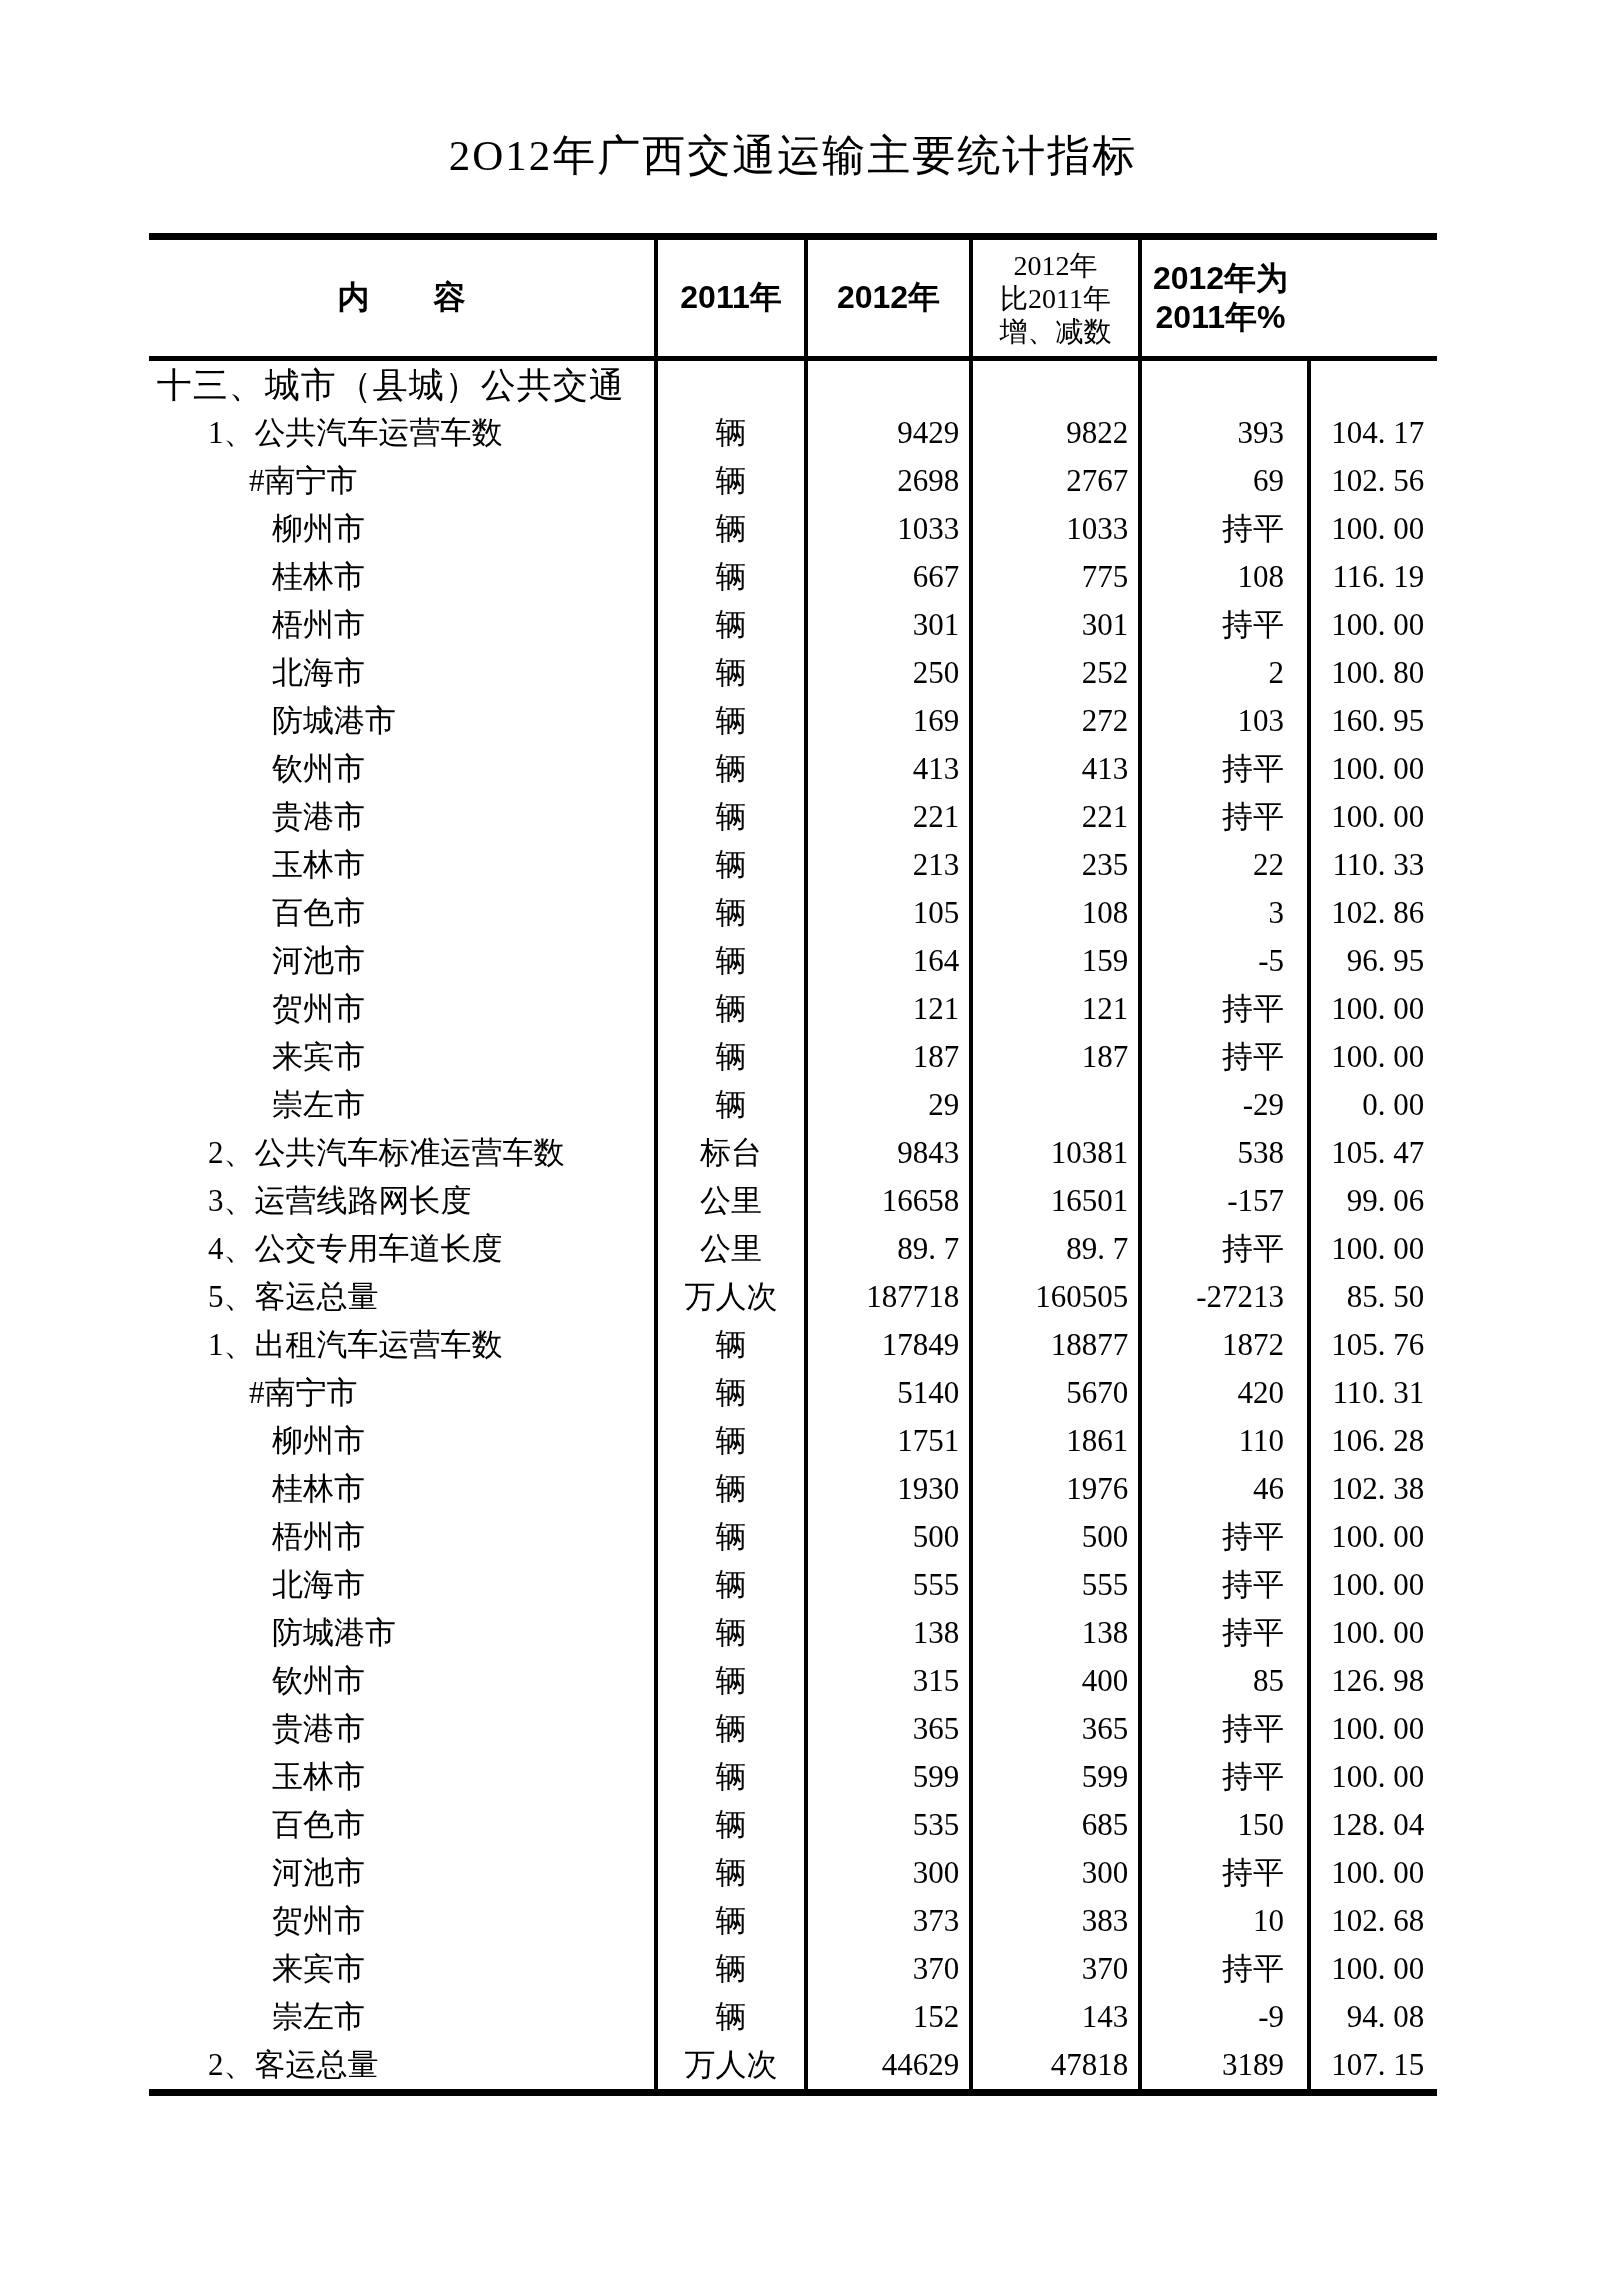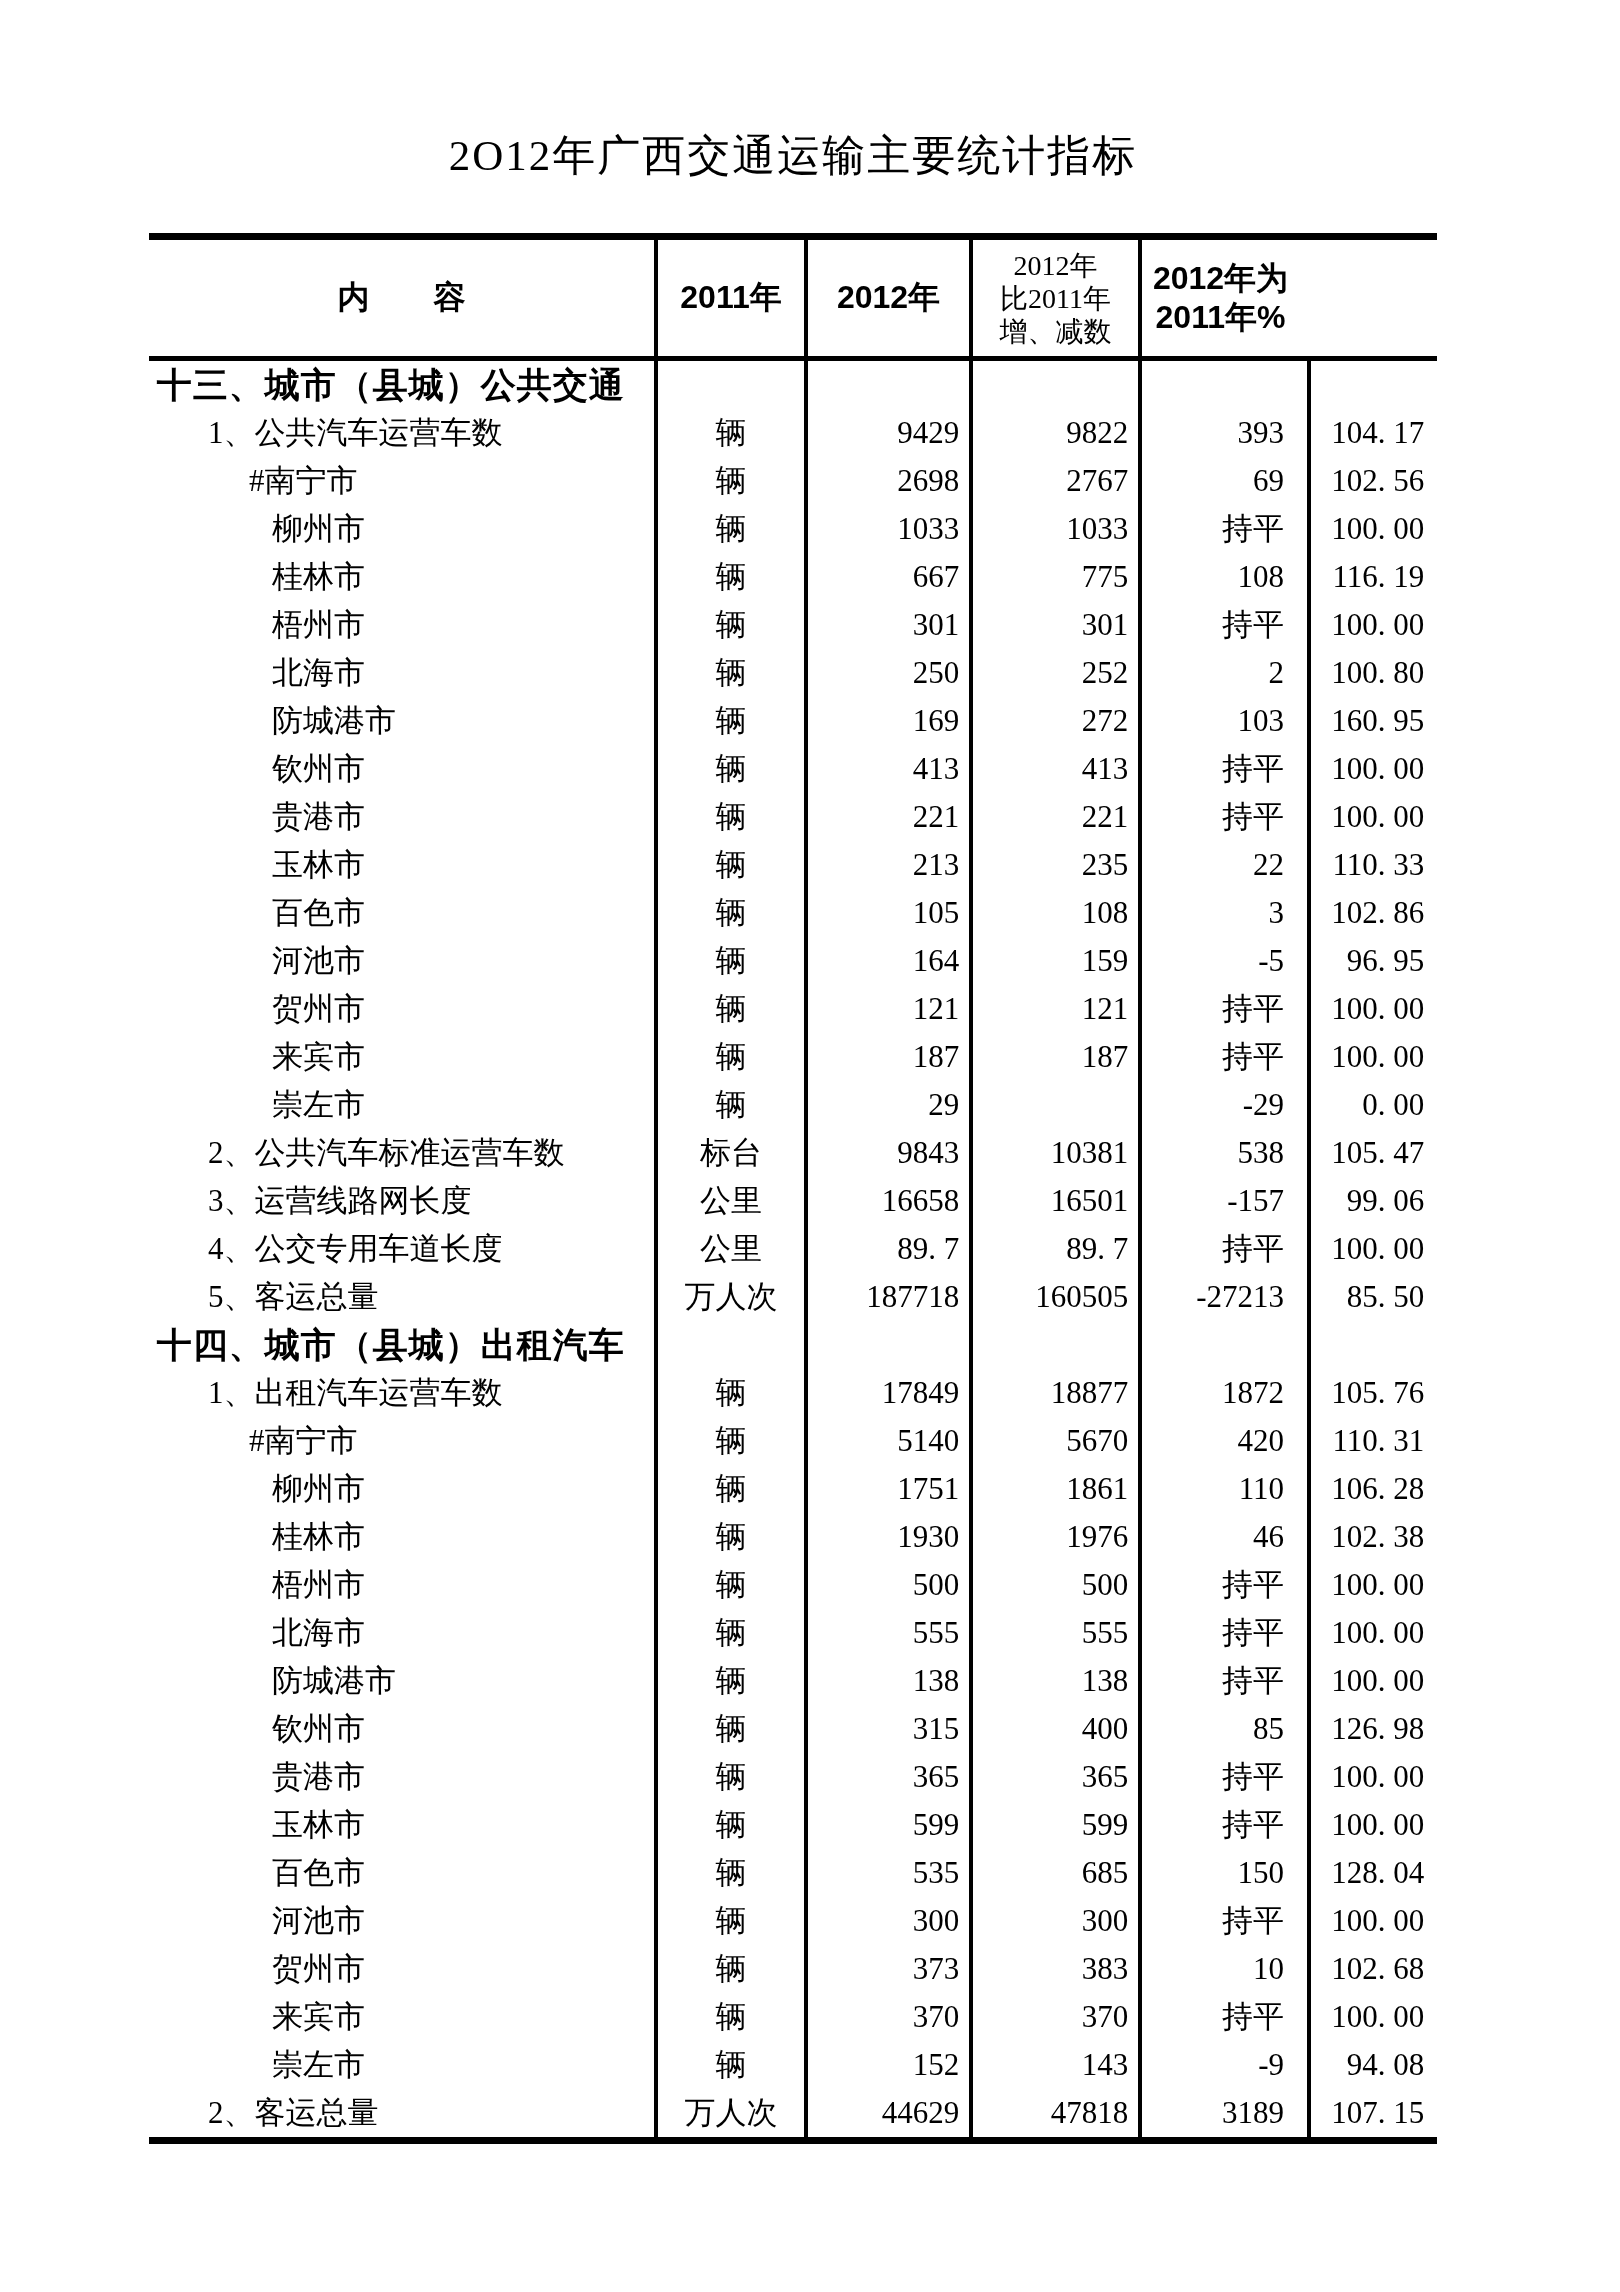--- a/index.html
+++ b/index.html
@@ -72,21 +72,21 @@
     font-size: 31px;
     white-space: nowrap;
     overflow: hidden;
   }
   .cell.c2 { justify-content: center; }
   .cell.c3, .cell.c4 { justify-content: flex-end; padding-right: 9.8px; }
   .cell.c5 { justify-content: flex-end; padding-right: 15px; }
   .cell.c6 { justify-content: flex-end; padding-right: 13.7px; margin-left: 8px; }
   .row.section .cell.c1 {
     font-family: "Liberation Sans", "DejaVu Sans", sans-serif;
-    font-weight: bold;
+    font-weight: normal;
     font-size: 35px;
     letter-spacing: 1px;
   }
   .ind0 { padding-left: 7.8px; }
   .ind1 { padding-left: 59px; }
   .ind2 { padding-left: 100px; }
   .ind3 { padding-left: 123px; }
 </style>
 </head>
 <body>
@@ -259,28 +259,20 @@
           <div class="cell c6">100. 00</div>
         </div>
         <div class="row">
           <div class="cell c1 ind1">5、客运总量</div>
           <div class="cell c2">万人次</div>
           <div class="cell c3">187718</div>
           <div class="cell c4">160505</div>
           <div class="cell c5">-27213</div>
           <div class="cell c6">85. 50</div>
         </div>
-        <div class="row section">
-          <div class="cell c1 ind0">十四、城市（县城）出租汽车</div>
-          <div class="cell c2"></div>
-          <div class="cell c3"></div>
-          <div class="cell c4"></div>
-          <div class="cell c5"></div>
-          <div class="cell c6"></div>
-        </div>
         <div class="row">
           <div class="cell c1 ind1">1、出租汽车运营车数</div>
           <div class="cell c2">辆</div>
           <div class="cell c3">17849</div>
           <div class="cell c4">18877</div>
           <div class="cell c5">1872</div>
           <div class="cell c6">105. 76</div>
         </div>
         <div class="row">
           <div class="cell c1 ind2">#南宁市</div>

